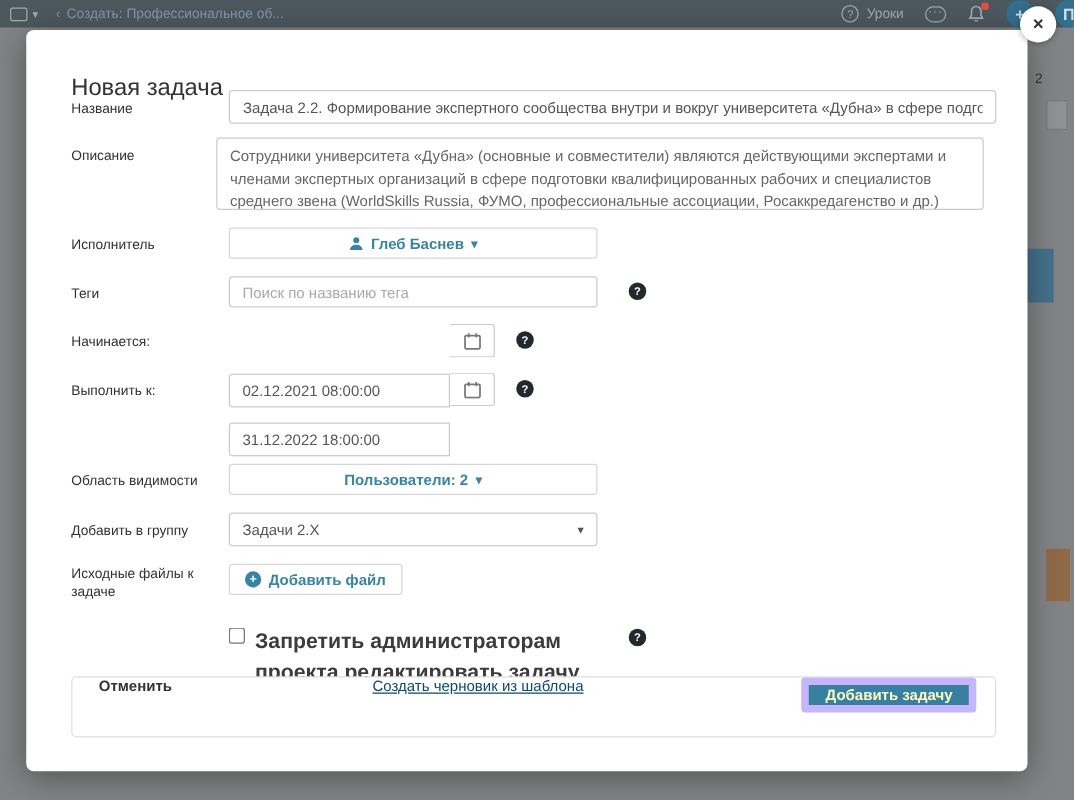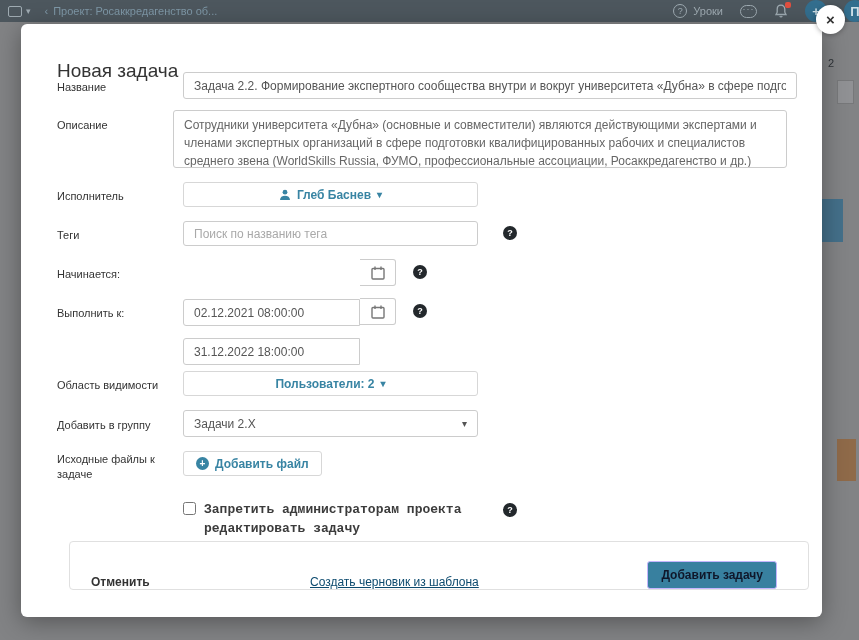--- a/index.html
+++ b/index.html
@@ -71,45 +71,45 @@
   .quick-links a { font-size:11.5px; color:#4a96ba; text-decoration:underline; cursor:pointer; }
 
   .file-btn { position:absolute; left:162px; top:427px; height:25px; border:1px solid #d7d7d7; border-radius:3px;
               background:#fff; display:flex; align-items:center; gap:6px; padding:0 12px;
               font-size:12px; font-weight:bold; color:#3884a3; cursor:pointer; }
   .plus-circle { width:13px; height:13px; border-radius:50%; background:#3884a3; color:#fff; font-size:10px;
                  font-weight:bold; display:flex; align-items:center; justify-content:center; line-height:1; }
 
   .chk-row { position:absolute; left:162px; top:477px; width:300px; display:flex; gap:8px; }
   .chk-row input { width:13px; height:13px; margin-top:1px; }
-  .chk-row span { font-size:13px; font-weight:600; color:#3c3c3c; line-height:1.45; width:262px;font-family:Liberation Mono, monospace; }
-
-  .footer-panel { position:absolute; left:48px; top:517px; width:740px; height:49px; border:1px solid #e0e0e0;
-                  border-radius:4px; background:#fff; display:flex; align-items:flex-end; padding:0 8px 0 21px; }
+  .chk-row span { font-size:17px; font-weight:600; color:#3c3c3c; line-height:1.45; width:262px; }
+
+  .footer-panel { position:absolute; left:36px; top:517px; width:740px; height:49px; border:1px solid #e0e0e0;
+                  border-radius:4px; background:#fff; display:flex; align-items:flex-start; padding:0 8px 0 21px; }
   .cancel-link { font-size:12px; font-weight:bold; color:#333; cursor:pointer; }
   .template-link { position:absolute; left:240px; font-size:12px; color:#0c4a6e; text-decoration:underline; cursor:pointer; }
   .footer-spacer { flex:1; }
   .btn { height:28px; border-radius:3px; font-size:12px; font-weight:bold; display:flex; align-items:center;
          justify-content:center; padding:0 13px; cursor:pointer; font-family:"Liberation Sans",sans-serif; }
-  .btn-primary { background:#38809f; color:#0f172a; border:1px solid #c4b5fd; margin-right:23px; }
+  .btn-primary { background:#38809f; color:#fef9c3; border:6px solid #c4b5fd; margin-right:7px; }
   .btn-secondary { background:#fff; color:#3884a3; border:1px solid #cdd9df; }
 </style>
 </head>
 <body>
 
 <div class="screen">
 
   <div class="topbar">
     <div class="topbar-left">
       <span class="folder-icon"></span>
       <span class="tb-caret">▾</span>
     </div>
     <div class="breadcrumb">
       <span>‹</span>
-      <span>Проект: Росаккредагенство об...</span>
+      <span>Создать: Профессиональное об...</span>
     </div>
     <div class="topbar-right">
       <div class="tb-help">
         <span class="tb-qcircle">?</span>
         <span>Уроки</span>
       </div>
       <span class="chat-icon">···</span>
       <span class="bell-wrap">
         <svg width="14" height="14" viewBox="0 0 14 14">
           <path d="M7 1.2c-2.3 0-3.8 1.7-3.8 4v3L2 10.5h10L10.8 8.2v-3c0-2.3-1.5-4-3.8-4z" fill="none" stroke="#9fabb2" stroke-width="1.3"></path>

